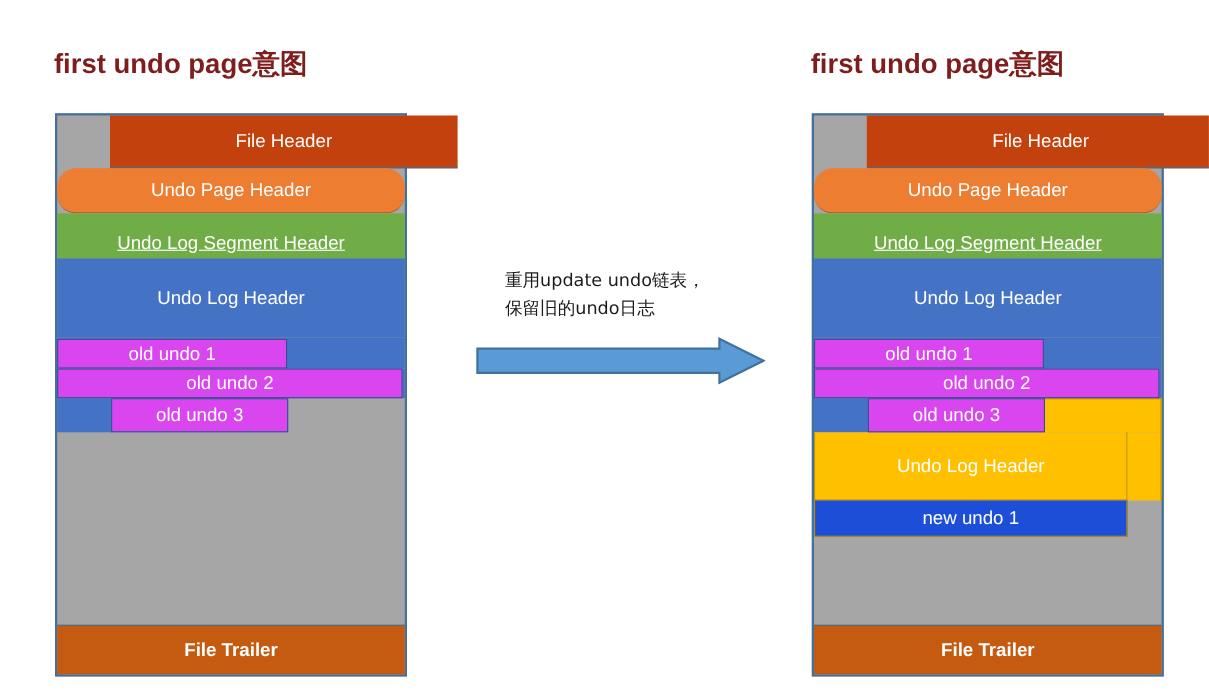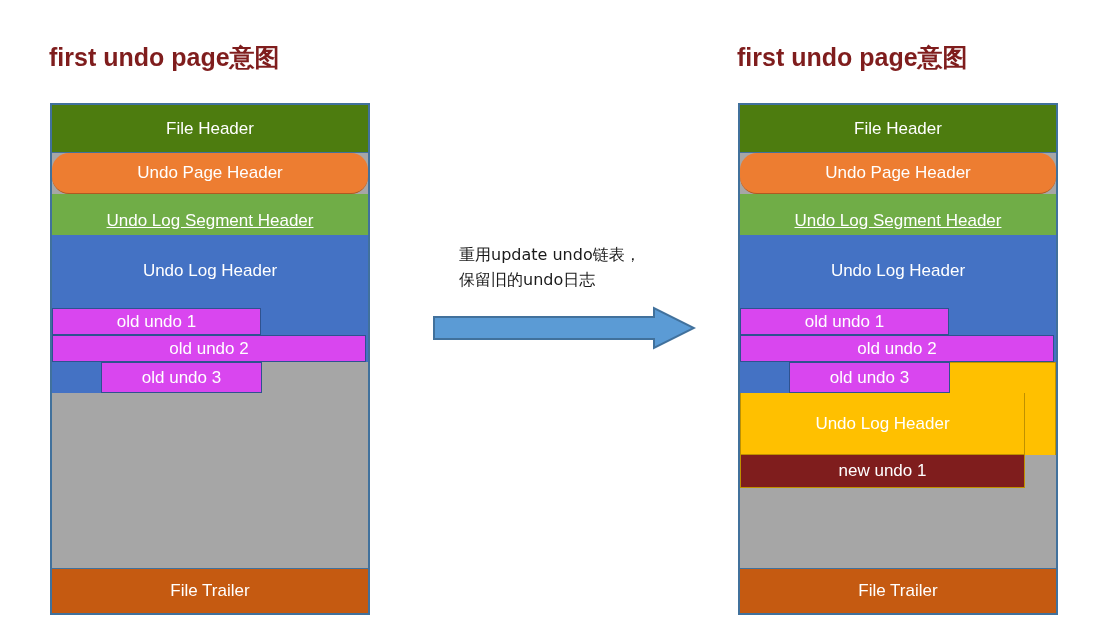--- a/index.html
+++ b/index.html
@@ -42,25 +42,25 @@
     width:316px;
     box-sizing:border-box;
     color:#ffffff;
     font-size:17px;
     display:flex;
     align-items:center;
     justify-content:center;
     text-align:center;
     white-space:nowrap;
   }
-  .band.fileheader{background:#4d7c0f;border-bottom:1px solid #41719C;}
+  .band.fileheader{background:#c2410c;border-bottom:1px solid #41719C;margin-left:48px;}
   .band.pageheader{background:#ED7D31;border-bottom:1px solid #AE5A21;}
   .band.segheader{background:#70AD47;border-bottom:1px solid #507E32;}
   .band.logheader{background:#4472C4;}
-  .band.trailer{background:#C55A11;border-top:1px solid #41719C;}
+  .band.trailer{background:#C55A11;border-top:1px solid #41719C;font-weight:bold;}
 
   
   .y-fileheader{top:0px;height:48px;}
   .y-pageheader{top:48px;height:41px;border-radius:17px;}
   .y-segheader{top:89px;height:54px;text-decoration:underline;}
   .y-logheader{top:130px;height:72px;}
   .y-trailer{bottom:0px;height:45px;}
 
   
   .bluefill{
@@ -76,21 +76,21 @@
     display:flex;
     align-items:center;
     justify-content:center;
     white-space:nowrap;
   }
   .undobox.blue{
     background:#d946ef;
     border:1px solid #2F528F;
   }
   .undobox.yellow{
-    background:#7f1d1d;
+    background:#1d4ed8;
     border:1px solid #BF9000;
   }
 
   
   .yellowshape{
     position:absolute;
     background:#FFC000;
     box-sizing:border-box;
   }
 

